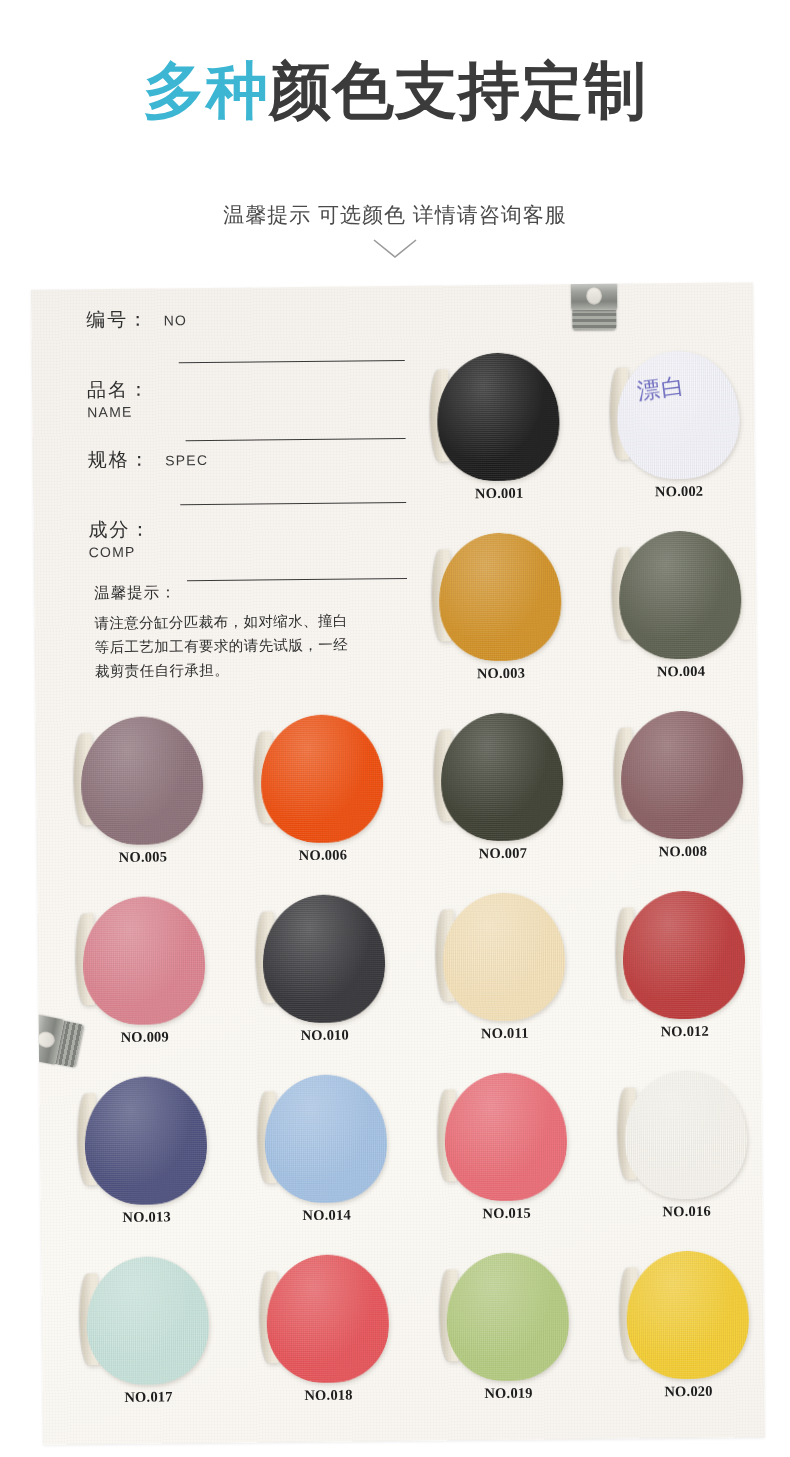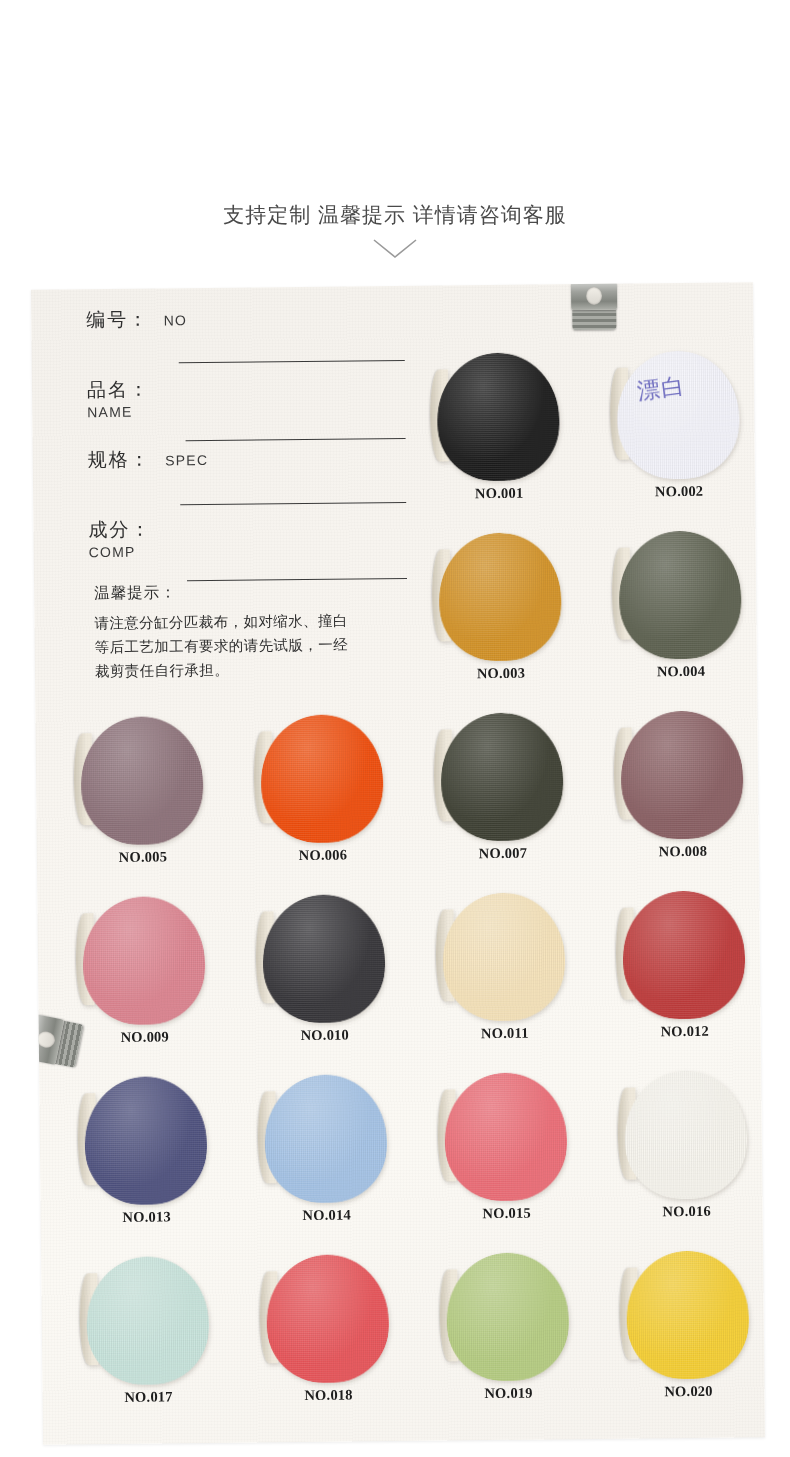--- a/index.html
+++ b/index.html
@@ -140,23 +140,24 @@
     opacity:.85;
   }
 </style>
 </head>
 <body>
 
 <div class="page">
 
   <div class="header">
 
-
-
-    <div class="subtitle">支持定制 温馨提示 详情请咨询客服</div>
+    <div class="title"><span class="accent">多种</span><span>颜色支持定制</span></div>
+
+
+    <div class="subtitle">温馨提示 可选颜色 详情请咨询客服</div>
 
     <svg class="chevron" viewBox="0 0 48 22">
       <path d="M3 2 L24 19 L45 2" fill="none" stroke="#9a9a9a" stroke-width="1.6"></path>
     </svg>
   </div>
 
   <div class="card">
 
     <div class="clip clip-top">
       <div class="jaw">

